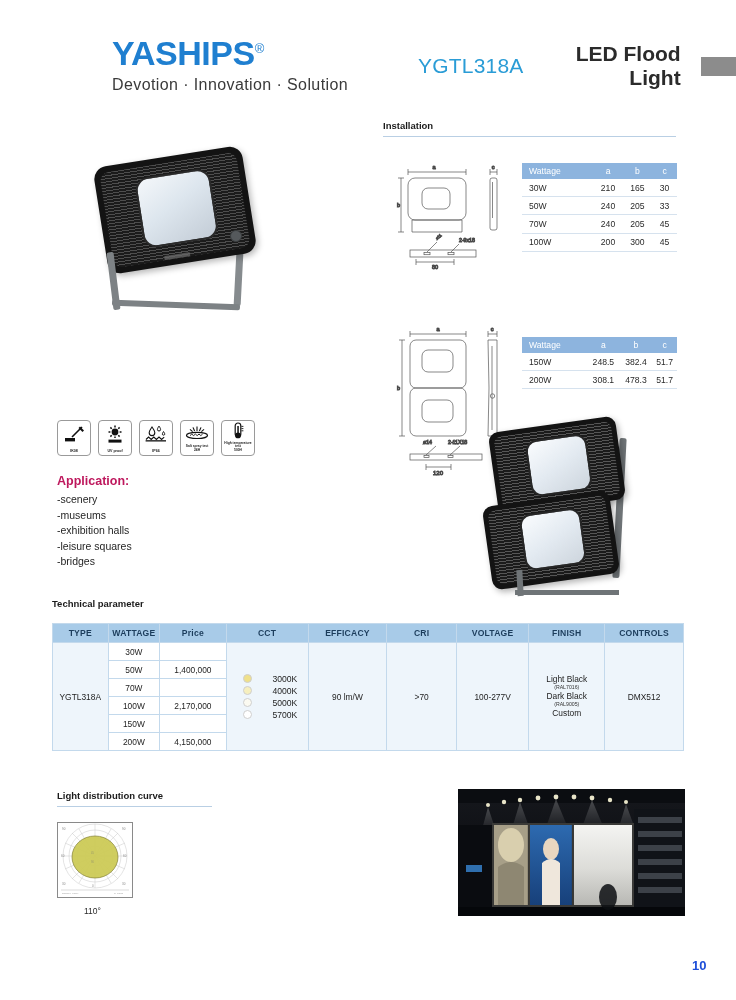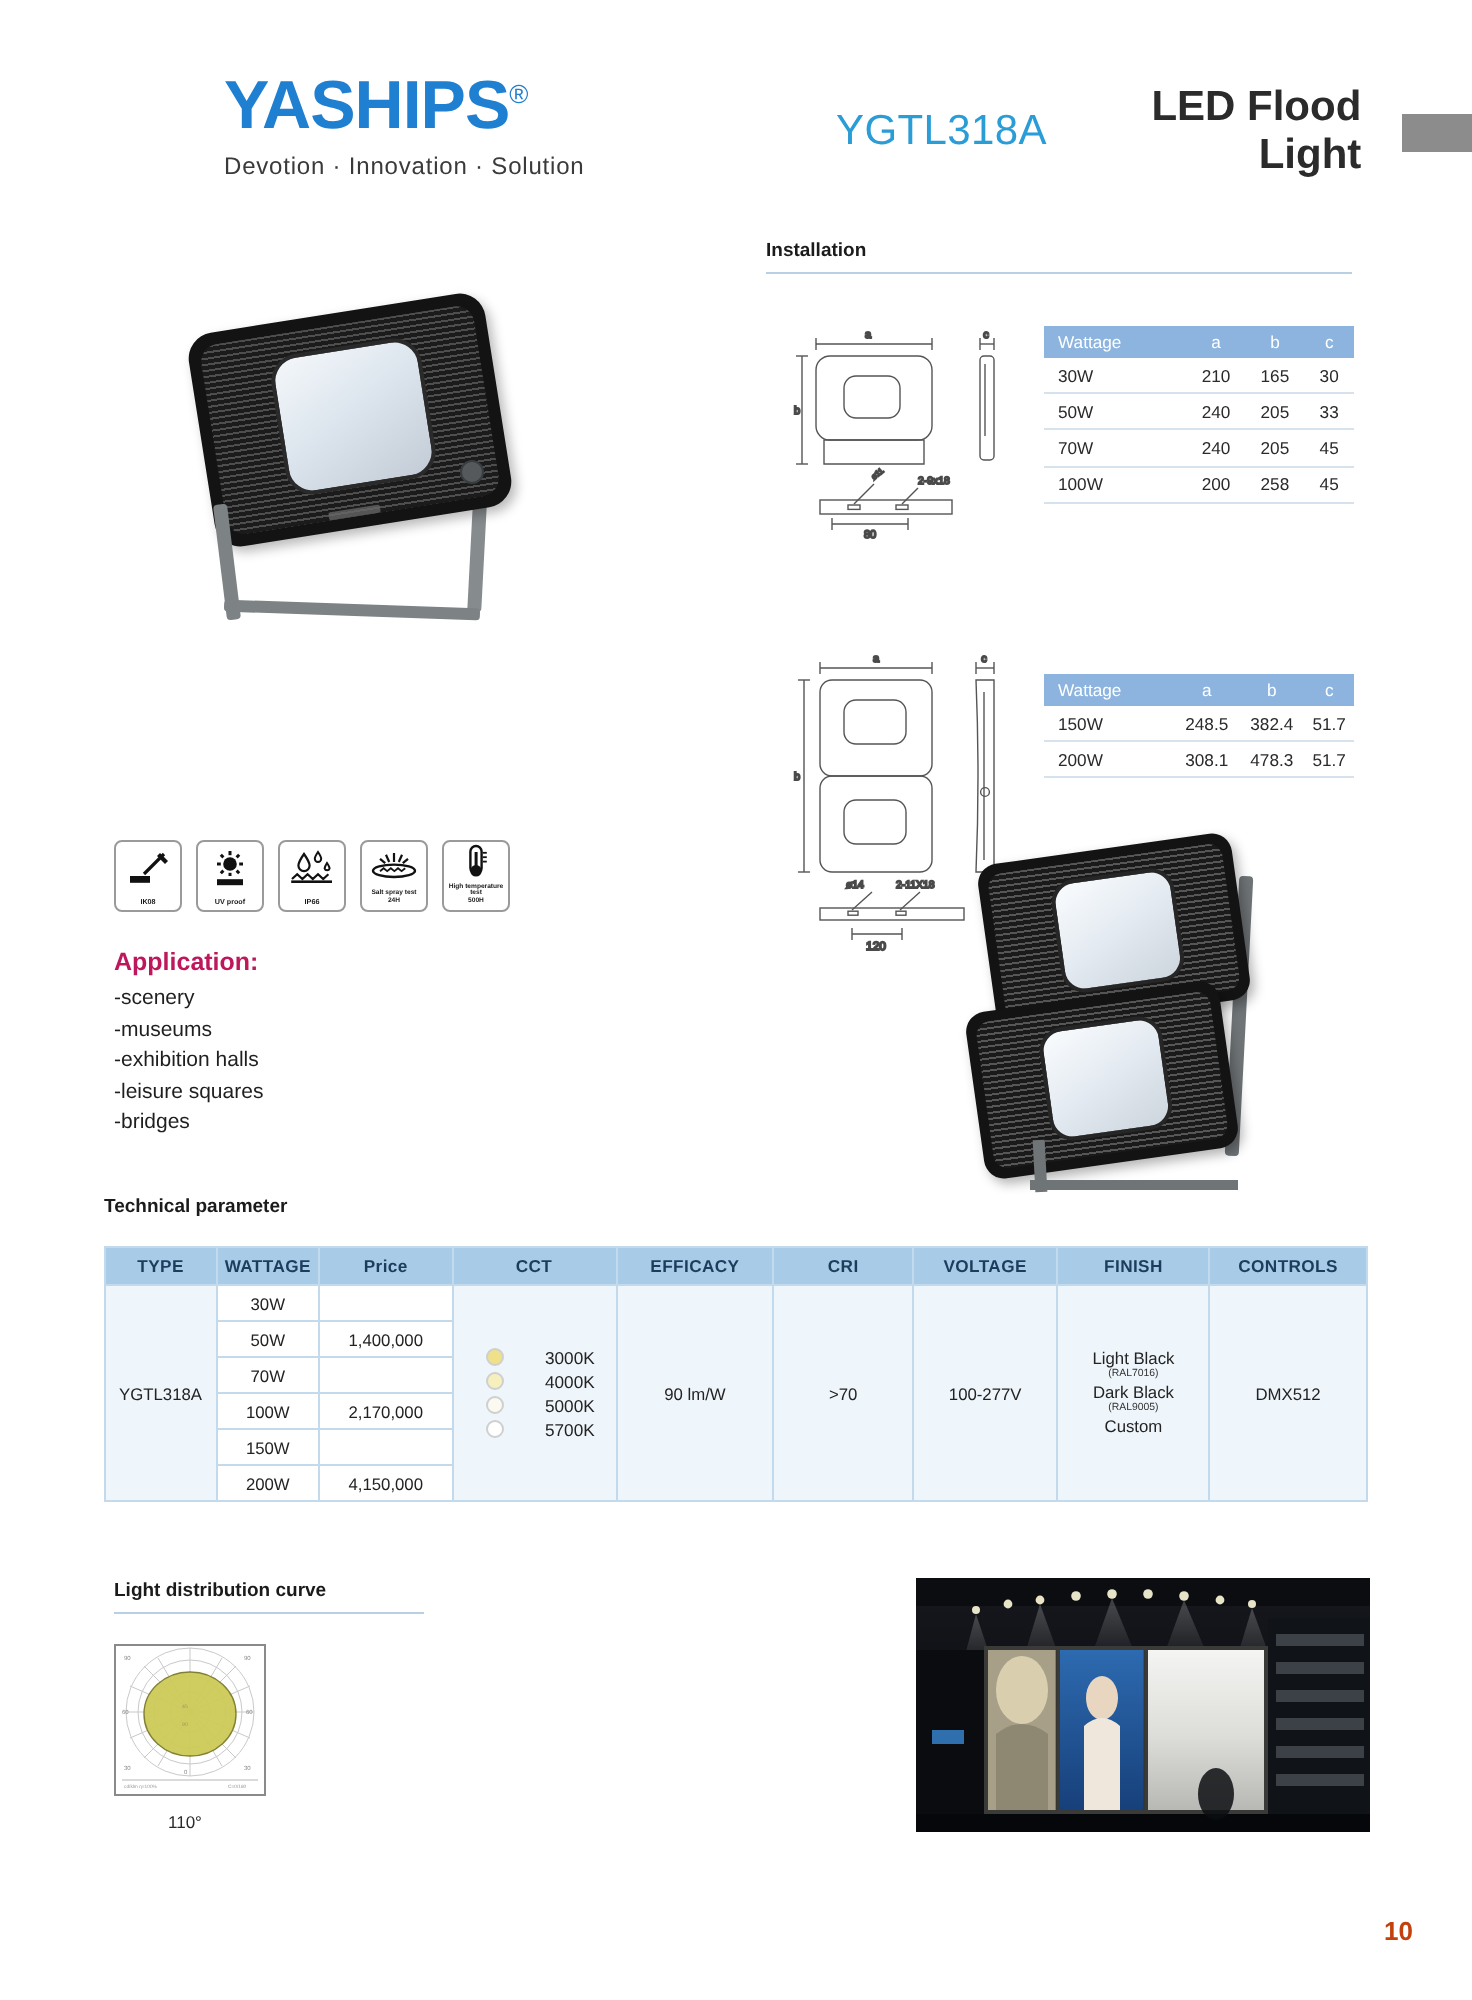--- a/index.html
+++ b/index.html
@@ -11,21 +11,21 @@
   .page{position:relative;width:736px;height:1000px;}
 
   
   .brand{position:absolute;left:112px;top:36px;}
   .brand-name{
     font-size:34px;font-weight:bold;color:#1f7fd0;letter-spacing:-0.5px;
     line-height:1;font-family:"Liberation Sans", sans-serif;
   }
   .brand-reg{font-size:13px;vertical-align:super;color:#1f7fd0;font-weight:normal;}
   .brand-tag{
-    margin-top:6px;font-size:12px;color:#3a3a3a;letter-spacing:.4px;
+    margin-top:6px;font-size:16px;color:#3a3a3a;letter-spacing:.4px;
     text-align:right;
   }
   .title-wrap{position:absolute;left:418px;top:42px;display:flex;align-items:center;gap:14px;}
   .title-code{font-size:21px;color:#2a9cd6;font-weight:normal;letter-spacing:.2px;}
   .title-name{font-size:21px;color:#2b2b2b;font-weight:bold;text-align:right;}
   .title-block{width:40px;height:19px;background:#8c8c8c;margin-left:6px;}
 
   
   .photo1{position:absolute;left:88px;top:152px;width:186px;height:158px;}
   .fl-body{
@@ -148,21 +148,21 @@
   
   .ldc-head{position:absolute;left:57px;top:790px;font-size:9.5px;font-weight:bold;color:#1b1b1b;}
   .ldc-rule{position:absolute;left:57px;top:806px;width:155px;height:1px;background:#b9cfe4;}
   .ldc-box{position:absolute;left:57px;top:822px;width:74px;height:74px;border:1px solid #8a8a8a;background:#fff;}
   .ldc-caption{position:absolute;left:84px;top:906px;font-size:8.5px;color:#2a2a2a;}
 
   
   .scene{position:absolute;left:457px;top:788px;width:227px;height:127px;border:1px solid #ffffff;overflow:hidden;background:#0a0c10;}
 
   
-  .pageno{position:absolute;left:692px;top:958px;font-size:13px;font-weight:bold;color:#c2410c;}
+  .pageno{position:absolute;left:692px;top:958px;font-size:13px;font-weight:bold;color:#1d4ed8;}
 </style>
 </head>
 <body>
 
 <div class="page">
 
   <div class="brand">
     <div class="brand-name"><span>YASHIPS</span><span class="brand-reg">®</span></div>
     <div class="brand-tag">Devotion · Innovation · Solution</div>
   </div>
@@ -366,21 +366,21 @@
       </tr>
       <tr>
         <td class="lft">70W</td>
         <td>240</td>
         <td>205</td>
         <td>45</td>
       </tr>
       <tr>
         <td class="lft">100W</td>
         <td>200</td>
-        <td>258</td>
+        <td>300</td>
         <td>45</td>
       </tr>
     </tbody>
   </table>
 
   <table class="itable" style="left:522px;top:337px;width:155px;">
     <thead>
       <tr>
         <th class="lft" style="width:42%">Wattage</th>
         <th style="width:21%">a</th>

